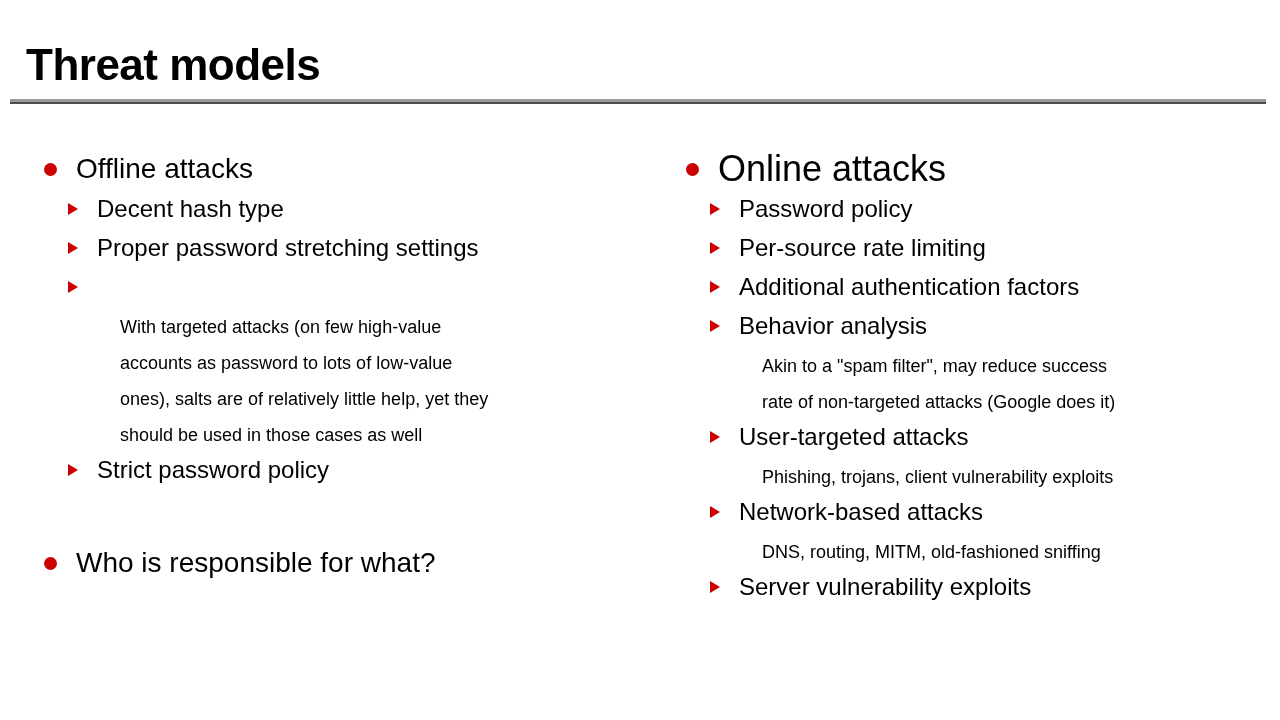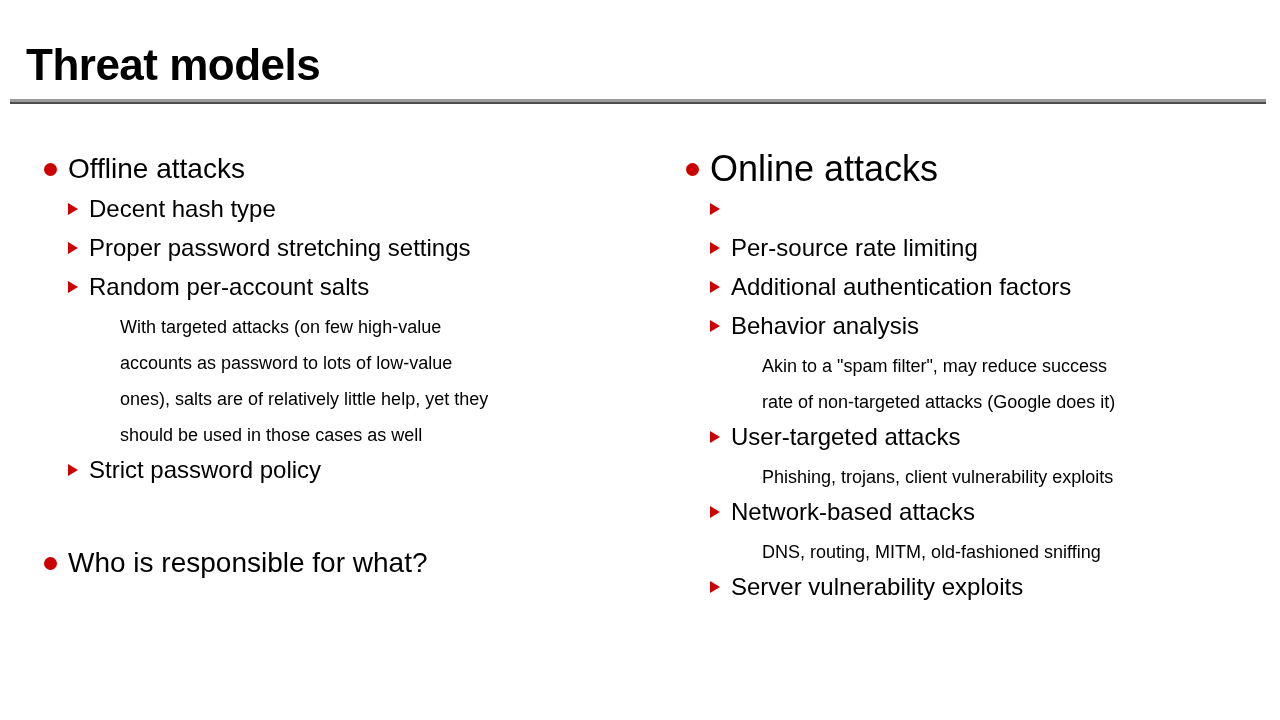--- a/index.html
+++ b/index.html
@@ -56,20 +56,21 @@
     top: 150px;
   }
   .col-left  { left: 30px;  width: 600px; }
   .col-right { left: 672px; width: 596px; }
 
   
   .row {
     position: relative;
     display: flex;
     align-items: flex-start;
+    gap: 8px;
   }
 
   
   .lvl1 {
     padding-left: 14px;
     margin-bottom: 4px;
   }
   .lvl1 .marker {
     flex: 0 0 auto;
     width: 24px;
@@ -163,21 +164,20 @@
       <span class="marker">
           <span class="tri"></span>
         </span>
       <span class="txt">Proper password stretching settings</span>
     </div>
 
     <div class="row lvl2">
       <span class="marker">
           <span class="tri"></span>
         </span>
-      <span class="txt">Random per-account salts</span>
     </div>
 
     <div class="lvl3">
       <span class="txt">With targeted attacks (on few high-value</span>
     </div>
     <div class="lvl3">
       <span class="txt">accounts as password to lots of low-value</span>
     </div>
     <div class="lvl3">
       <span class="txt">ones), salts are of relatively little help, yet they</span>
@@ -211,20 +211,21 @@
       <span class="marker">
           <span class="dot"></span>
         </span>
       <span class="txt">Online attacks</span>
     </div>
 
     <div class="row lvl2">
       <span class="marker">
           <span class="tri"></span>
         </span>
+      <span class="txt">Password policy</span>
     </div>
 
     <div class="row lvl2">
       <span class="marker">
           <span class="tri"></span>
         </span>
       <span class="txt">Per-source rate limiting</span>
     </div>
 
     <div class="row lvl2">

